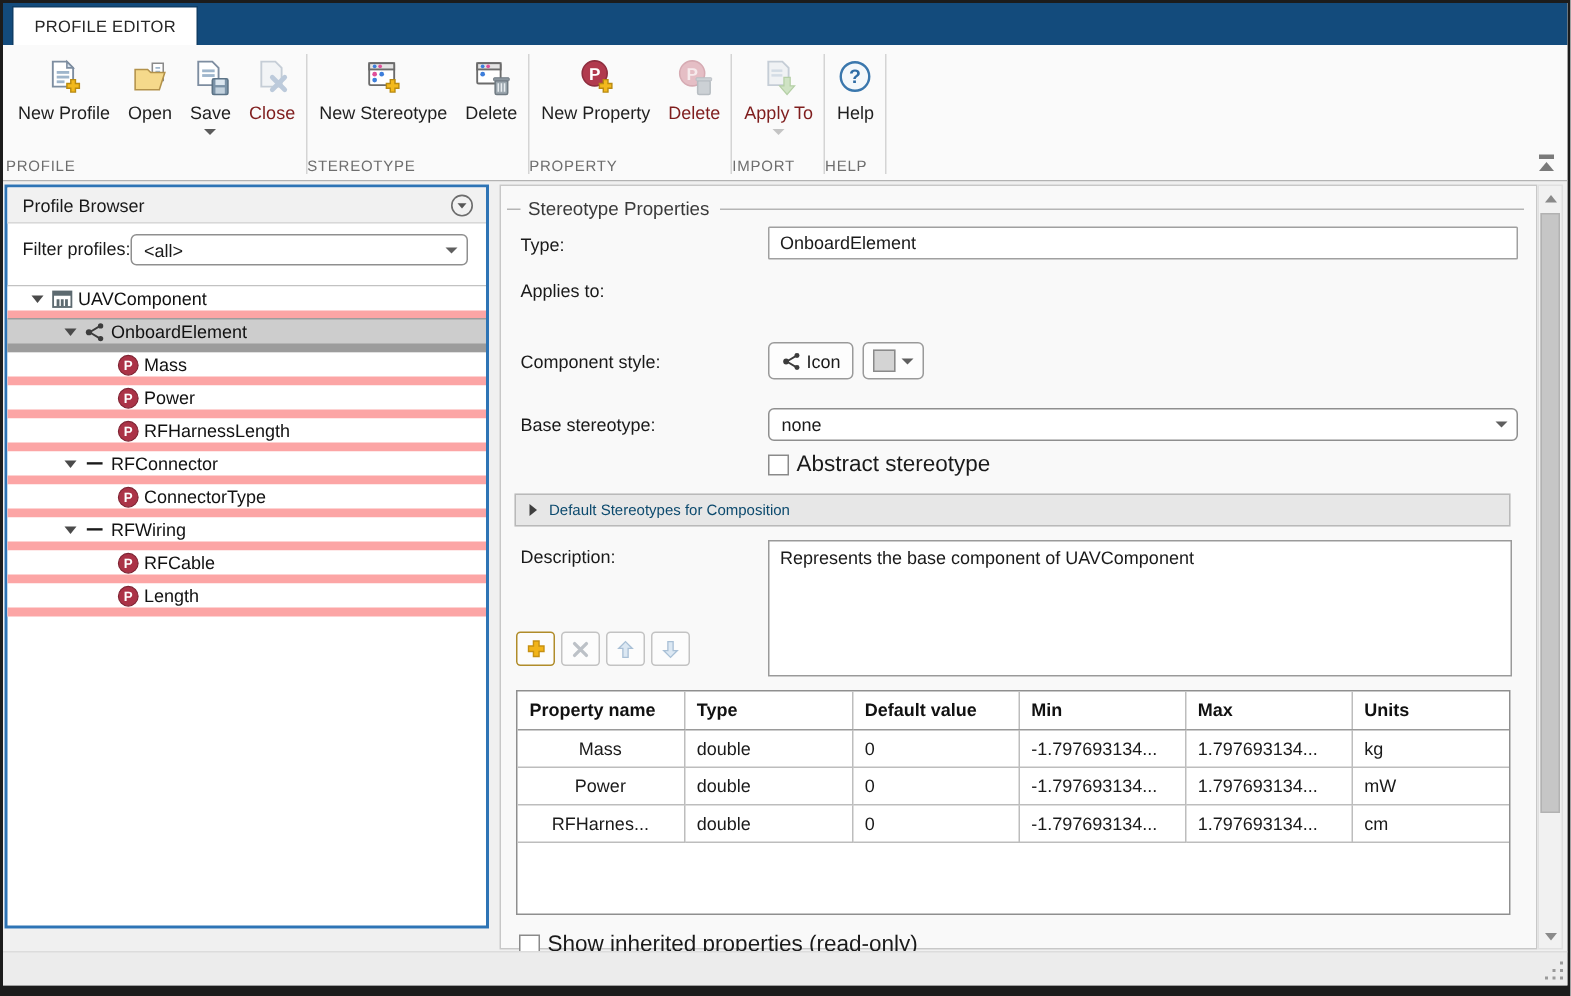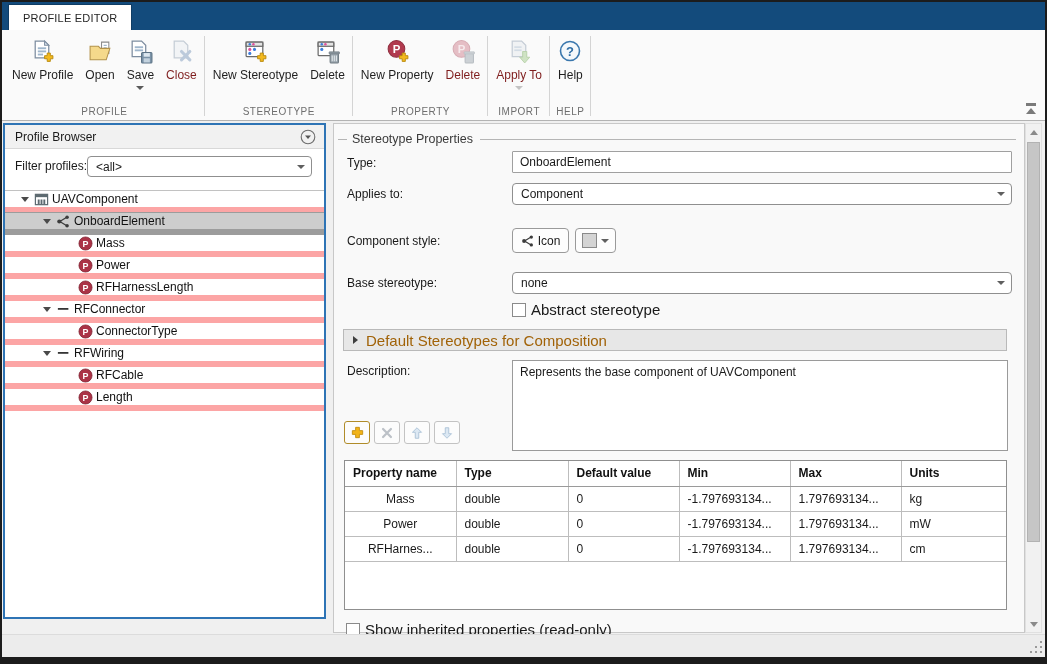--- a/index.html
+++ b/index.html
@@ -23,21 +23,21 @@
   .tb-section { position:relative; display:flex; flex-direction:column; padding:0 2px; }
   .tb-section::after { content:""; position:absolute; right:0; top:6px; bottom:4px; width:1px; background:#d4d4d4; }
   .tb-row { display:flex; align-items:flex-start; padding-top:6px; }
   .tb-btn { display:flex; flex-direction:column; align-items:center; padding:0 6px; min-width:36px; cursor:default; }
   .tb-icon { height:30px; display:flex; align-items:center; justify-content:center; }
   .tb-label { font-size:12px; color:#1f1f1f; white-space:nowrap; padding-top:2px; }
   .tb-btn.disabled .tb-label { color:#7f1d1d; }
   .tb-caret { height:12px; display:flex; align-items:center; justify-content:center; }
   .caret-tri { width:0; height:0; border-left:4px solid transparent; border-right:4px solid transparent; border-top:4px solid #5a5a5a; }
   .tb-btn.disabled .caret-tri { border-top-color:#c4c4c4; }
-  .tb-seclabel { position:absolute; bottom:3px; left:0; right:0; text-align:center; font-size:10px; color:#6e6e6e; letter-spacing:.5px; }
+  .tb-seclabel { position:absolute; bottom:3px; left:0; right:0; font-size:10px; color:#6e6e6e; letter-spacing:.5px; }
   .collapse-ribbon { position:absolute; top:101px; right:7px; width:14px; display:flex; flex-direction:column; align-items:center; cursor:pointer; }
   .collapse-ribbon .bar { width:10px; height:2.5px; background:#7a7a7a; margin-bottom:2px; }
   .collapse-ribbon .tri { width:0; height:0; border-left:5px solid transparent; border-right:5px solid transparent; border-bottom:6px solid #7a7a7a; }
   
   .content { position:absolute; left:0; right:0; top:119px; bottom:23px; background:#f0f0f0; }
   
   .left-panel { position:absolute; left:1px; top:2px; width:323px; bottom:15px; background:#fff; border:2px solid #2e74b5; }
   .pb-header { height:24px; background:#f1f1f1; border-bottom:1px solid #d8d8d8; display:flex; align-items:center; padding:0 8px 0 10px; }
   .pb-title { font-size:12px; color:#1a1a1a; flex:1; }
   .pb-menu { width:16px; height:16px; cursor:pointer; }
@@ -72,21 +72,21 @@
   .rp-dd { position:absolute; left:178px; width:500px; height:22px; }
   .style-btn { position:absolute; border:1px solid #9a9a9a; border-radius:4px; background:#fdfdfd; display:flex; align-items:center; justify-content:center; cursor:pointer; }
   .checkbox { width:14px; height:14px; border:1px solid #8a8a8a; background:#fff; display:inline-block; cursor:pointer; flex:none; }
   .chk-row { position:absolute; display:flex; align-items:center; }
   .chk-row span { font-size:15px; color:#1a1a1a; padding-left:5px; }
   .collapse-bar {
     position:absolute; left:9px; width:664px; height:22px; background:#e7e7e7; border:1px solid #b9b9b9;
     display:flex; align-items:center; padding-left:9px; cursor:pointer;
   }
   .collapse-bar .tri { width:0; height:0; border-top:4px solid transparent; border-bottom:4px solid transparent; border-left:5px solid #3f3f3f; margin-right:8px; }
-  .collapse-bar .tx { font-size:15px; color:#a16207; }
+  .collapse-bar .tx { font-size:10px; color:#0c4a6e; }
   .desc-area {
     position:absolute; left:178px; top:236px; width:496px; height:91px; border:1px solid #9a9a9a; background:#fff;
     font-family:"Liberation Sans",sans-serif; font-size:12px; color:#1a1a1a; padding:4px 7px; resize:none; outline:none;
   }
   .mini-btns { position:absolute; left:10px; top:297px; display:flex; gap:4px; }
   .mini-btn { width:26px; height:23px; border:1px solid #c3c3c3; border-radius:3px; background:#fcfcfc; display:flex; align-items:center; justify-content:center; cursor:pointer; }
   .table-box { position:absolute; left:10px; top:336px; width:663px; height:150px; border:1px solid #8f8f8f; background:#fff; overflow:hidden; }
   table.props { border-collapse:collapse; table-layout:fixed; width:662px; }
   table.props th, table.props td { border:1px solid #bdbdbd; height:25px; font-size:12px; padding:0 8px; overflow:hidden; white-space:nowrap; }
   table.props th { font-weight:bold; text-align:left; color:#111; border-bottom-color:#9a9a9a; }
@@ -416,24 +416,20 @@
       <div class="legend">
         <span class="ln short"></span>
         <span class="tx">Stereotype Properties</span>
         <span class="ln long"></span>
       </div>
 
       <span class="fld-label" style="top:32px">Type:</span>
       <input class="text-input" style="top: 27px;" value="OnboardElement">
 
       <span class="fld-label" style="top:63px">Applies to:</span>
-      <div class="dropdown rp-dd" style="top:59px">
-        <span class="dd-text">Component</span>
-        <span class="dd-caret"></span>
-      </div>
 
       <span class="fld-label" style="top:110px">Component style:</span>
       <div class="style-btn" style="left:178px; top:104px; width:57px; height:25px">
         <span style="display:flex">
           <svg viewBox="0 0 16 16" width="14" height="14">
               <path d="M4 8L11.5 3.5M4 8l7.5 4.5" stroke="#3c3c3c" stroke-width="1.4" fill="none"></path>
               <circle cx="3.5" cy="8" r="2.2" fill="#3c3c3c"></circle>
               <circle cx="11.8" cy="3.5" r="1.9" fill="#3c3c3c"></circle>
               <circle cx="11.8" cy="12.5" r="1.9" fill="#3c3c3c"></circle>
             </svg>

